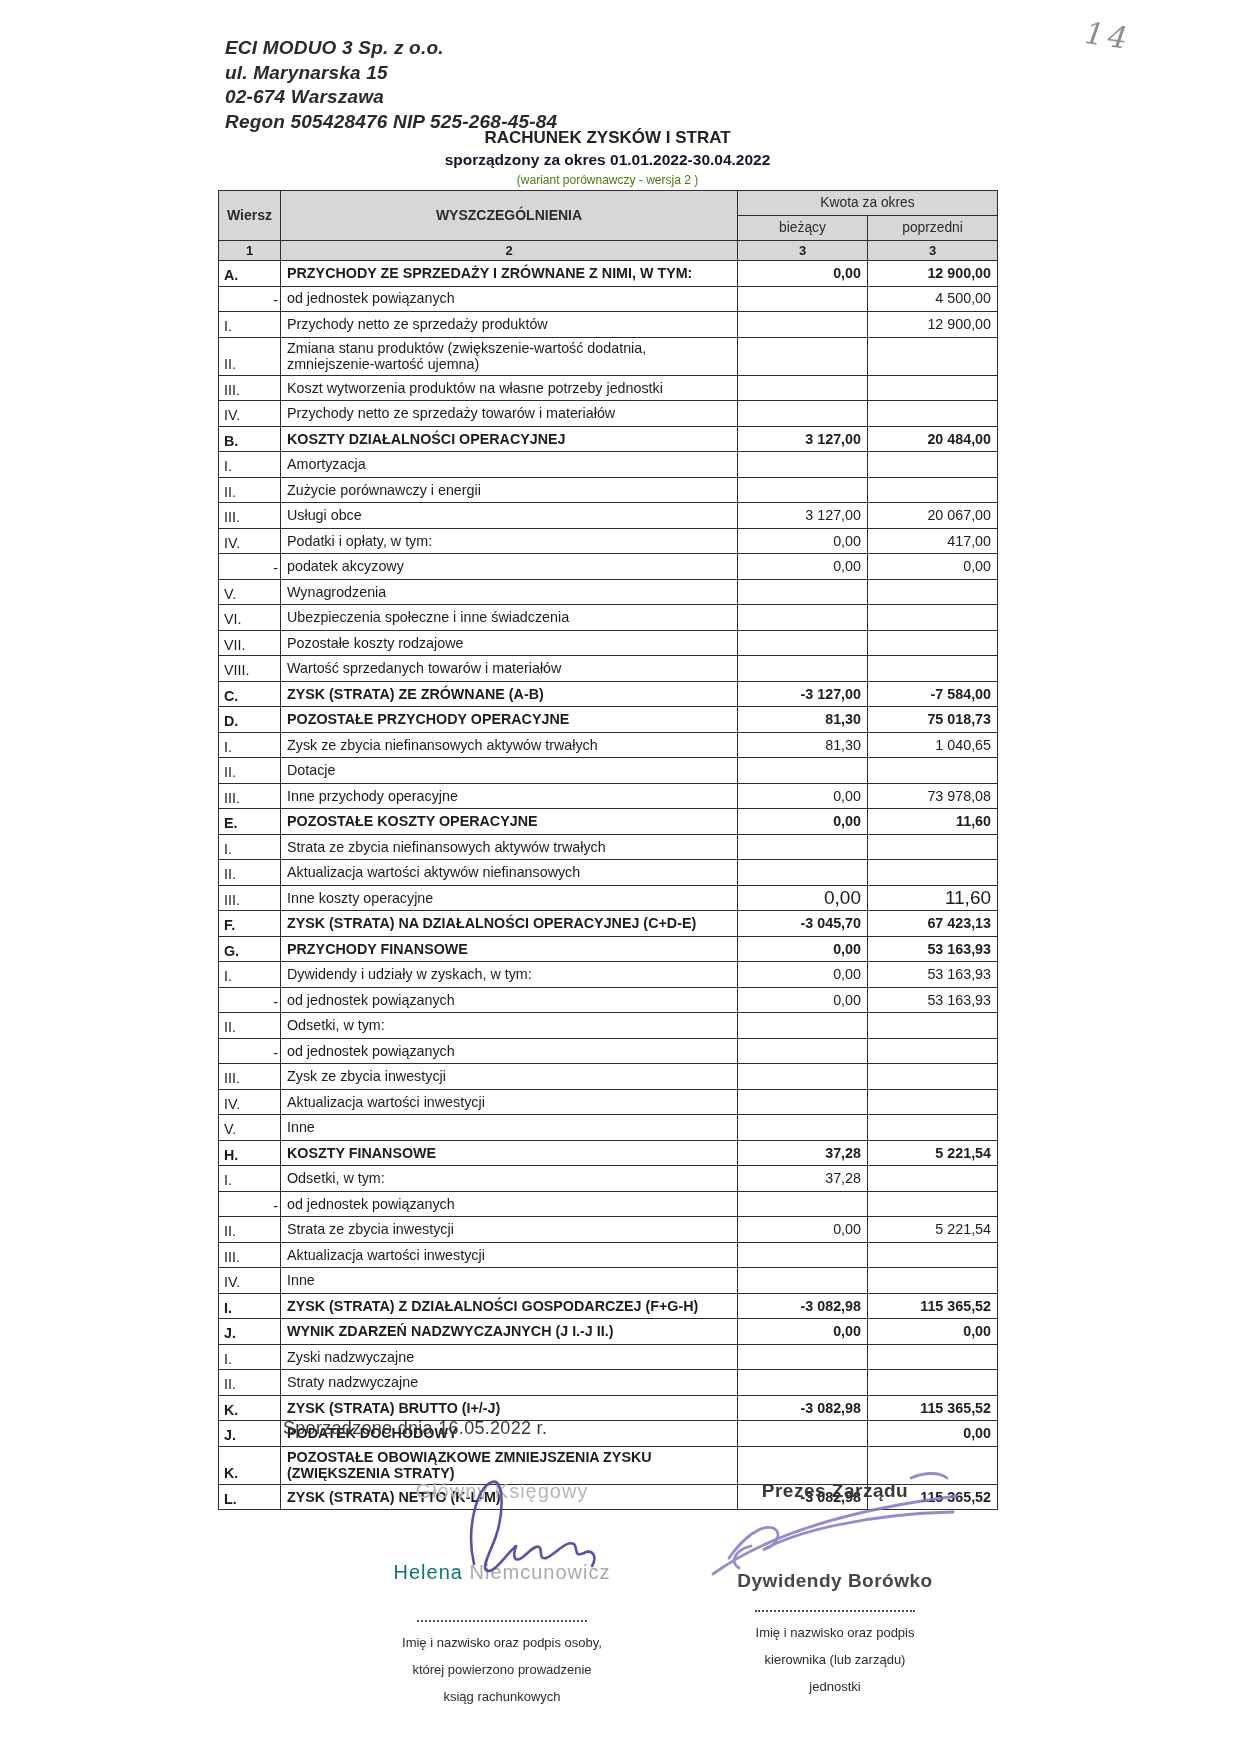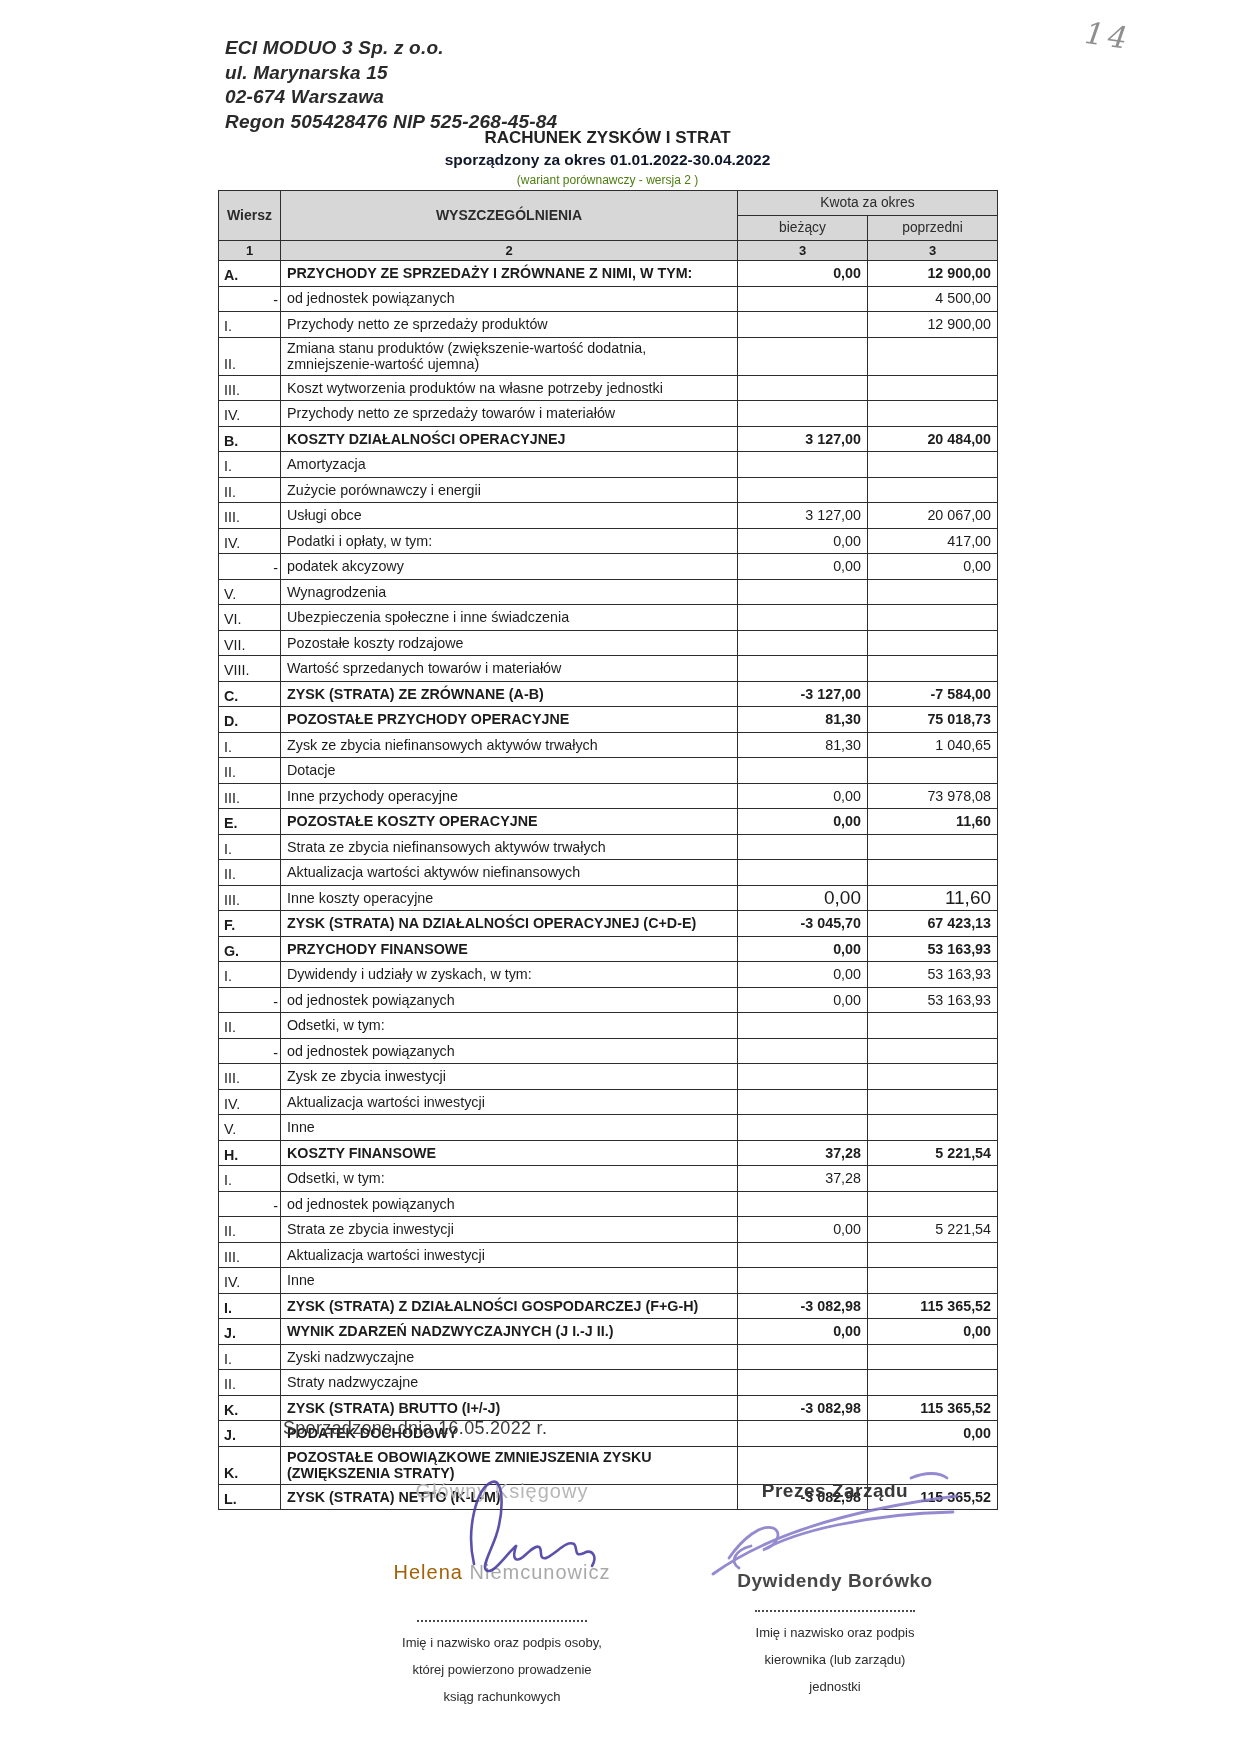--- a/index.html
+++ b/index.html
@@ -51,21 +51,21 @@
     position:absolute; top:1418px; left:283px;
     font-size:18px; color:#3a3a3a; letter-spacing:.3px;
   }
 
   
   .sigzone { position:absolute; top:1480px; left:0; width:1240px; height:274px; }
   .sig-left { position:absolute; left:352px; top:0; width:300px; text-align:center; }
   .sig-right { position:absolute; left:700px; top:0; width:270px; text-align:center; }
   .stamp-role { font-size:20px; color:#b7b7b7; letter-spacing:1px; }
   .stamp-name { font-size:20px; color:#a9a9a9; letter-spacing:1px; margin-top:58px; }
-  .stamp-name .darker { color:#a16207; }
+  .stamp-name .darker { color:#0f766e; }
   .sig-ink { position:absolute; pointer-events:none; }
   .sig-left .sig-ink { left:60px; top:-16px; }
   .sig-right .sig-ink { left:-5px; top:-14px; }
   .role-dark { font-size:19px; font-weight:bold; color:#383838; letter-spacing:.5px; }
   .name-dark { font-size:19px; font-weight:bold; color:#474747; letter-spacing:.5px; margin-top:68px; }
   .dots { border-bottom:2.4px dotted #4a4a4a; width:170px; margin:0 auto; }
   .sig-left .dots { margin-top:36px; }
   .sig-right .dots { margin-top:18px; width:160px; }
   .caption { font-size:13px; color:#2b2b2b; line-height:27px; margin-top:7px; }
 </style>

